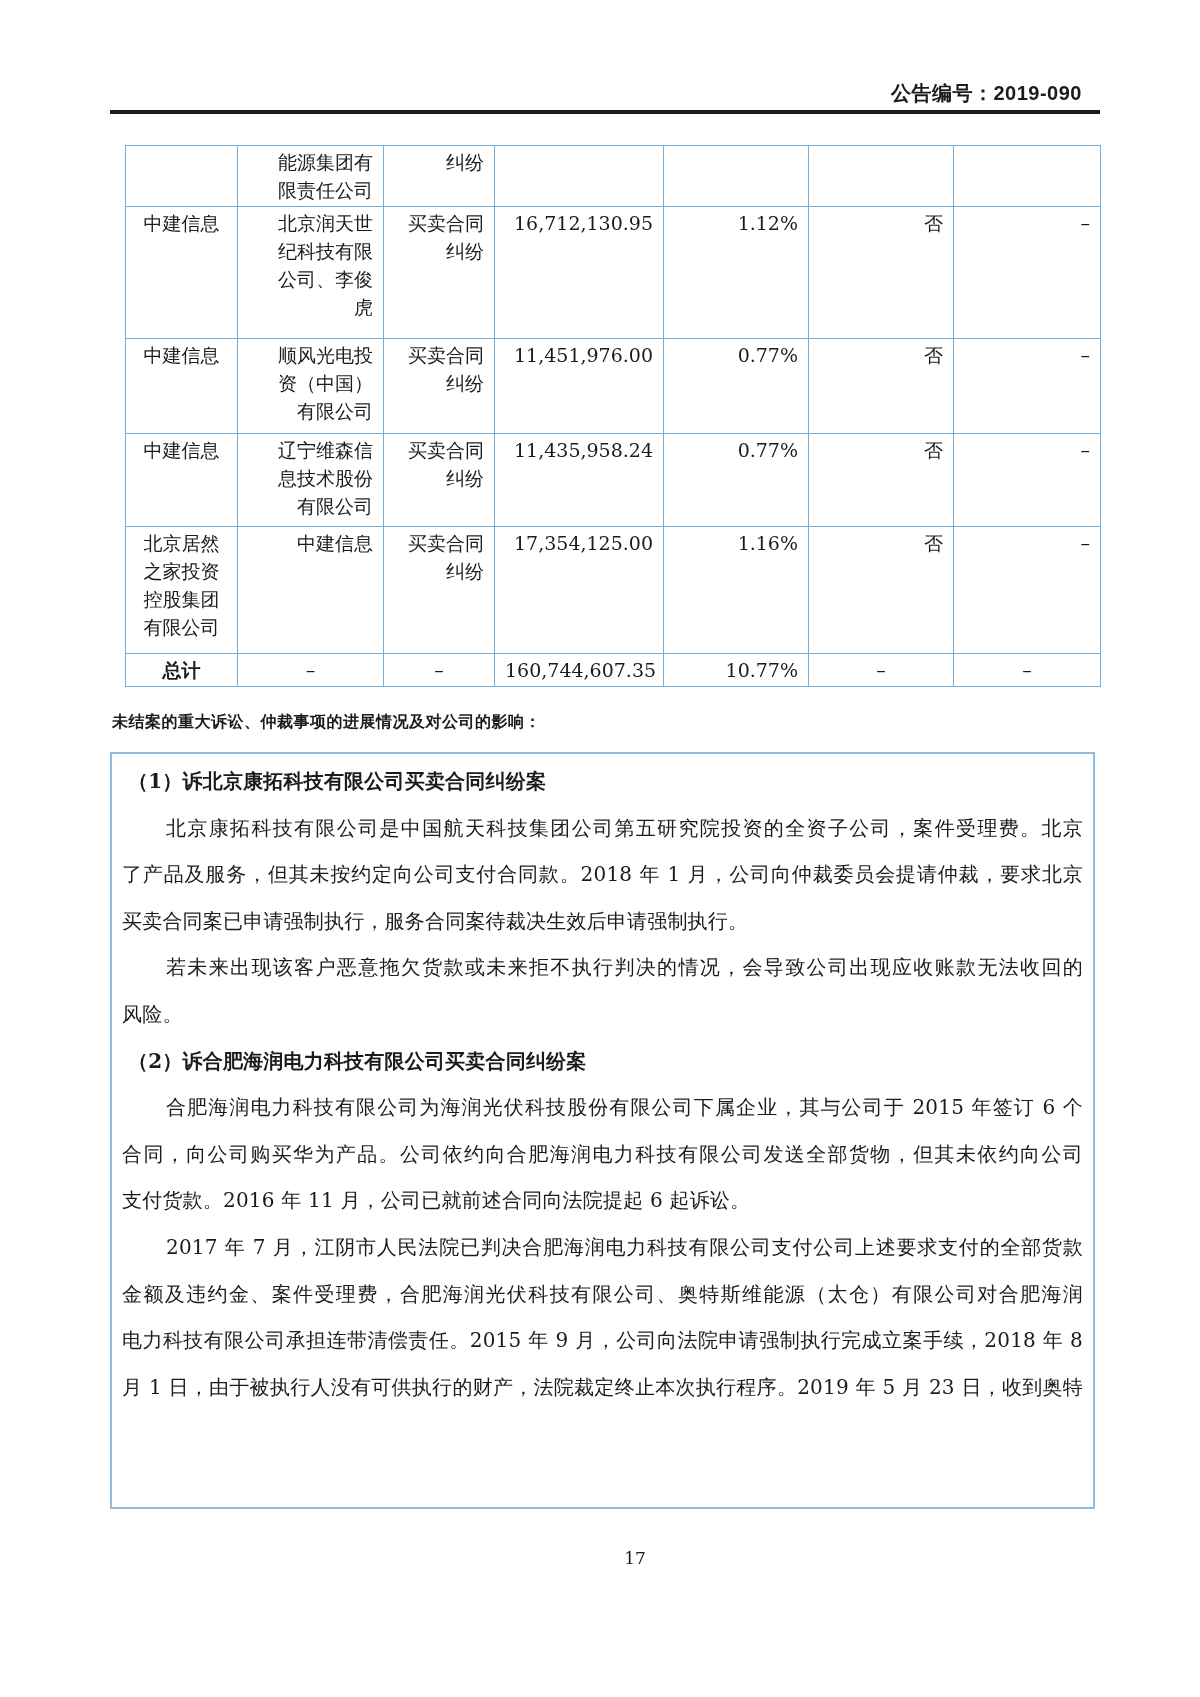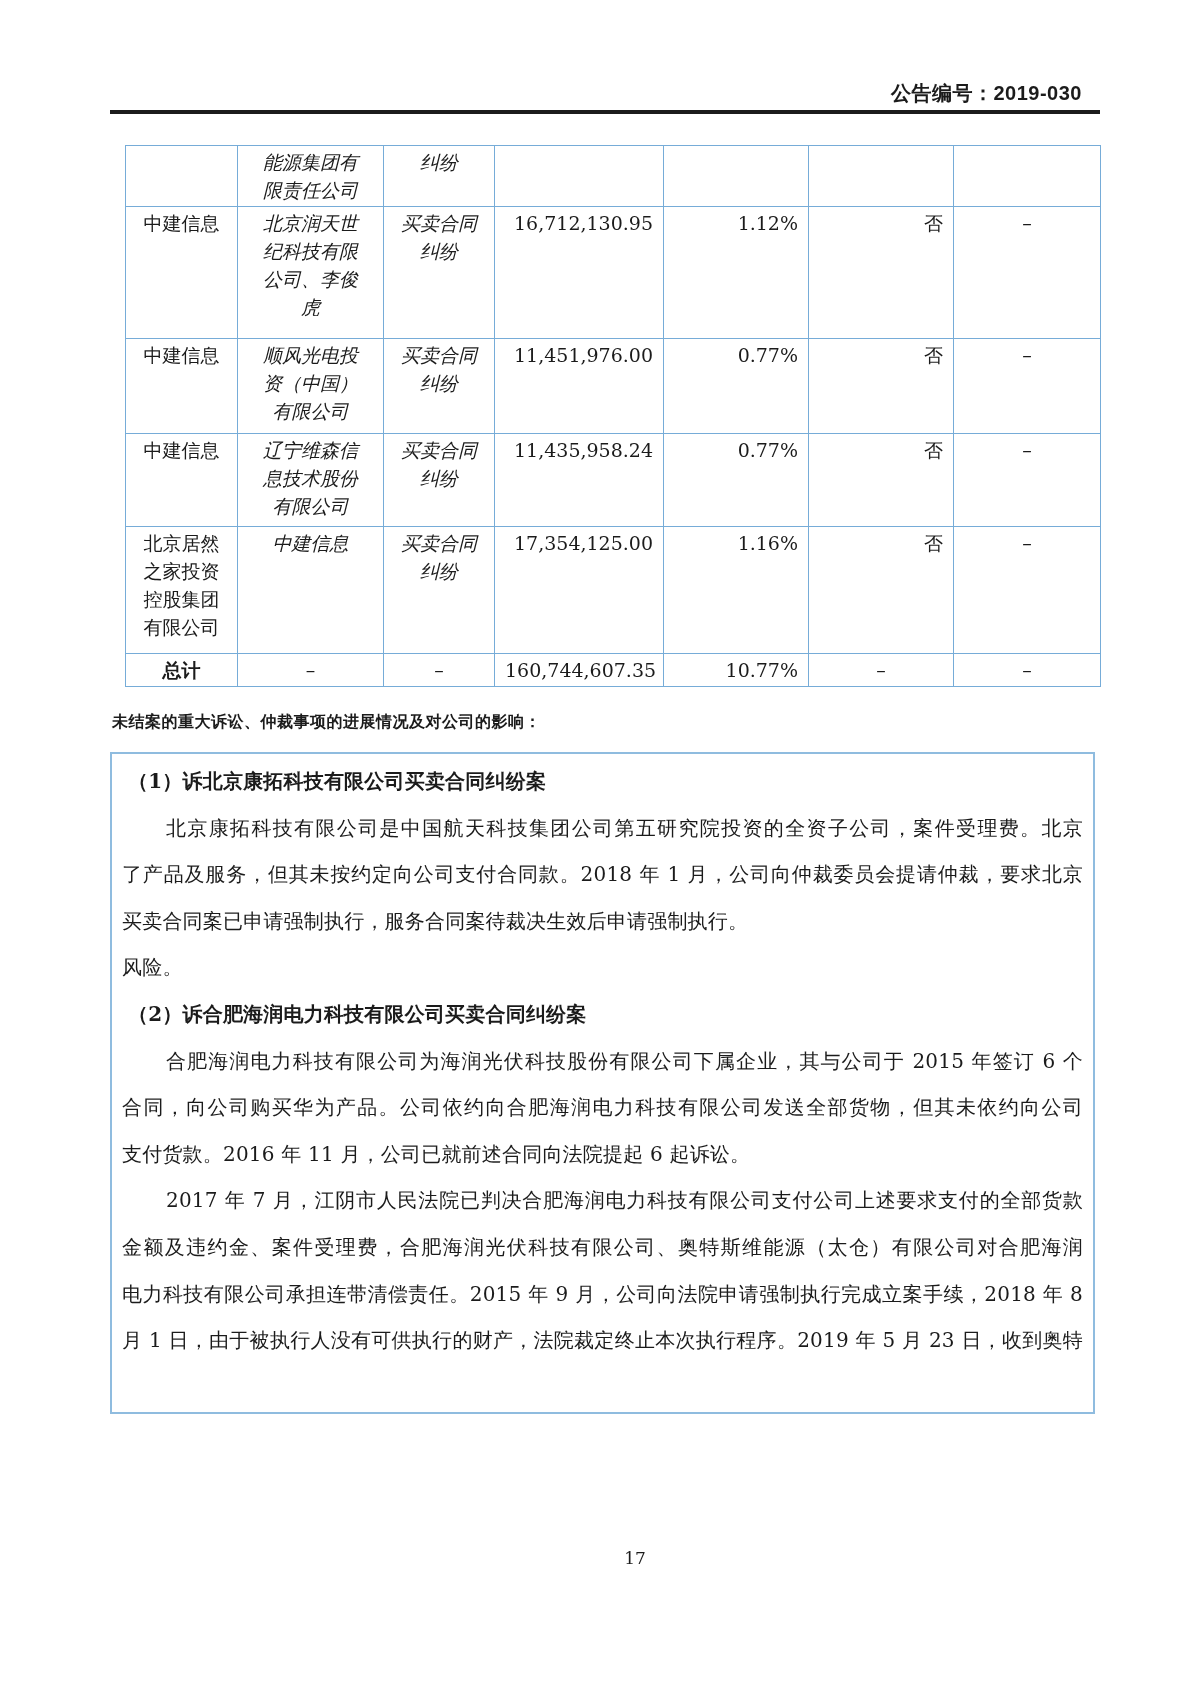--- a/index.html
+++ b/index.html
@@ -26,30 +26,30 @@
     font-size:19px;line-height:28px;color:#1b1b1b;
   }
   table.lit td{
     border:1px solid #76ACD8;
     vertical-align:top;
     padding:2px 10px;
     white-space:pre-line;
     overflow:hidden;
   }
   td.a-c{text-align:center;}
-  td.a-l{text-align:center;font-style:italic;}
+  td.a-l{text-align:right;}
   td.a-r{text-align:right;}
   tr.r-total td{line-height:26px;padding-top:3px;}
   .bold{font-weight:700;}
   .sec-heading{
     position:absolute;left:112px;top:712px;
     font-size:16px;font-weight:700;letter-spacing:0.5px;
   }
   .progress-box{
-    position:absolute;left:110px;top:752px;width:985px;height:662px;
+    position:absolute;left:110px;top:752px;width:985px;height:757px;
     border:2px solid #8FBCDF;
     box-sizing:border-box;
     padding:4px 10px 0 10px;
   }
   .bx{
     height:46.6px;line-height:46.6px;
     font-size:20px;
     white-space:nowrap;
     letter-spacing:0.2px;
   }
@@ -57,21 +57,21 @@
   .bx.pi{text-indent:44px;}
   .bx.full{text-align:justify;text-align-last:justify;}
   .page-num{
     position:absolute;left:35px;top:1548px;width:1200px;
     text-align:center;font-size:17px;
   }
 </style>
 </head>
 <body>
 
-<div class="header-num">公告编号：2019-030</div>
+<div class="header-num">公告编号：2019-090</div>
 <div class="header-rule"></div>
 
 <table class="lit">
   <colgroup>
     <col style="width:112px">
       <col style="width:146px">
       <col style="width:111px">
     <col style="width:169px">
       <col style="width:145px">
       <col style="width:145px">
@@ -150,20 +150,21 @@
   </tbody>
 </table>
 
 <div class="sec-heading">未结案的重大诉讼、仲裁事项的进展情况及对公司的影响：</div>
 
 <div class="progress-box">
   <div class="bx h">（1）诉北京康拓科技有限公司买卖合同纠纷案</div>
   <div class="bx pi full">北京康拓科技有限公司是中国航天科技集团公司第五研究院投资的全资子公司，案件受理费。北京</div>
   <div class="bx full">了产品及服务，但其未按约定向公司支付合同款。2018 年 1 月，公司向仲裁委员会提请仲裁，要求北京</div>
   <div class="bx">买卖合同案已申请强制执行，服务合同案待裁决生效后申请强制执行。</div>
+  <div class="bx pi full">若未来出现该客户恶意拖欠货款或未来拒不执行判决的情况，会导致公司出现应收账款无法收回的</div>
   <div class="bx">风险。</div>
   <div class="bx h">（2）诉合肥海润电力科技有限公司买卖合同纠纷案</div>
   <div class="bx pi full">合肥海润电力科技有限公司为海润光伏科技股份有限公司下属企业，其与公司于 2015 年签订 6 个</div>
   <div class="bx full">合同，向公司购买华为产品。公司依约向合肥海润电力科技有限公司发送全部货物，但其未依约向公司</div>
   <div class="bx">支付货款。2016 年 11 月，公司已就前述合同向法院提起 6 起诉讼。</div>
   <div class="bx pi full">2017 年 7 月，江阴市人民法院已判决合肥海润电力科技有限公司支付公司上述要求支付的全部货款</div>
   <div class="bx full">金额及违约金、案件受理费，合肥海润光伏科技有限公司、奥特斯维能源（太仓）有限公司对合肥海润</div>
   <div class="bx full">电力科技有限公司承担连带清偿责任。2015 年 9 月，公司向法院申请强制执行完成立案手续，2018 年 8</div>
   <div class="bx full">月 1 日，由于被执行人没有可供执行的财产，法院裁定终止本次执行程序。2019 年 5 月 23 日，收到奥特</div>
 </div>

